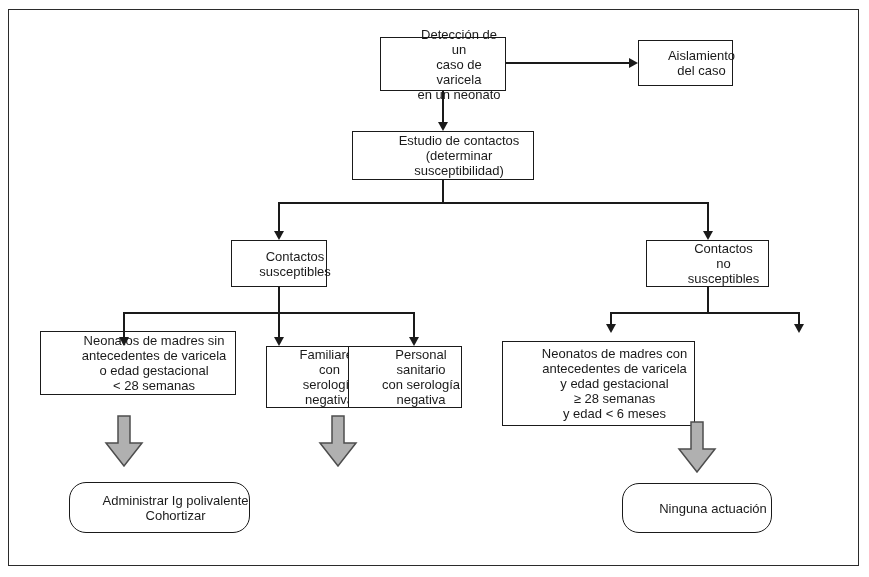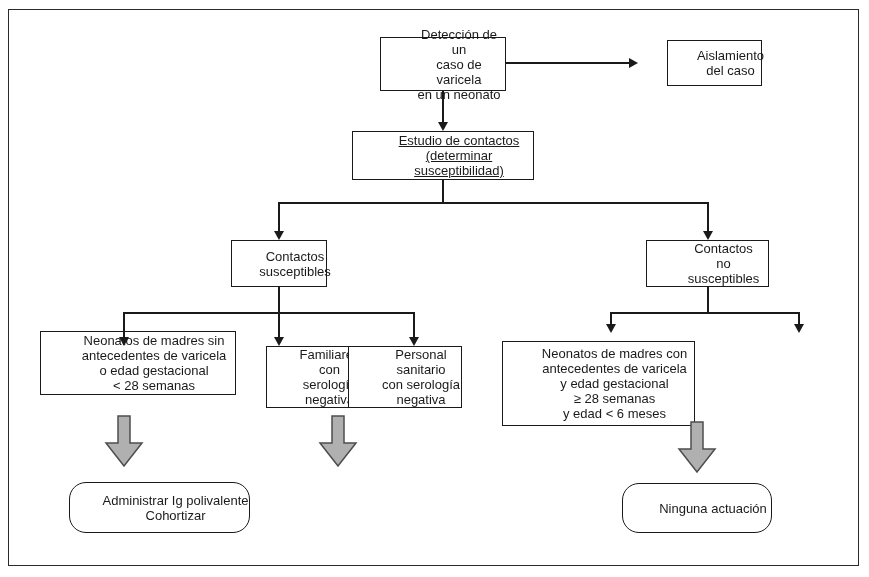--- a/index.html
+++ b/index.html
@@ -63,24 +63,24 @@
 </head>
 <body>
 
 <div class="canvas">
   <div class="frame"></div>
 
   <div class="node" style="left:380px; top:37px;  width:126px; height:54px;">Detección de un
 caso de varicela
 en un neonato</div>
 
-  <div class="node" style="left:667px; top:40px;  width:95px;  height:46px;text-align:center;">Aislamiento
+  <div class="node" style="left:638px; top:40px;  width:95px;  height:46px;text-align:center;">Aislamiento
 del caso</div>
 
-  <div class="node" style="left:352px; top:131px; width:182px; height:49px;text-decoration:underline;">Estudio de contactos
+  <div class="node" style="left:352px; top:131px; width:182px; height:49px;">Estudio de contactos
 (determinar susceptibilidad)</div>
 
   <div class="node" style="left:231px; top:240px; width:96px;  height:47px;">Contactos
 susceptibles</div>
 
   <div class="node" style="left:646px; top:240px; width:123px; height:47px;">Contactos
 no susceptibles</div>
 
   <div class="node" style="left:40px;  top:331px; width:196px; height:64px;">Neonatos de madres sin
 antecedentes de varicela

